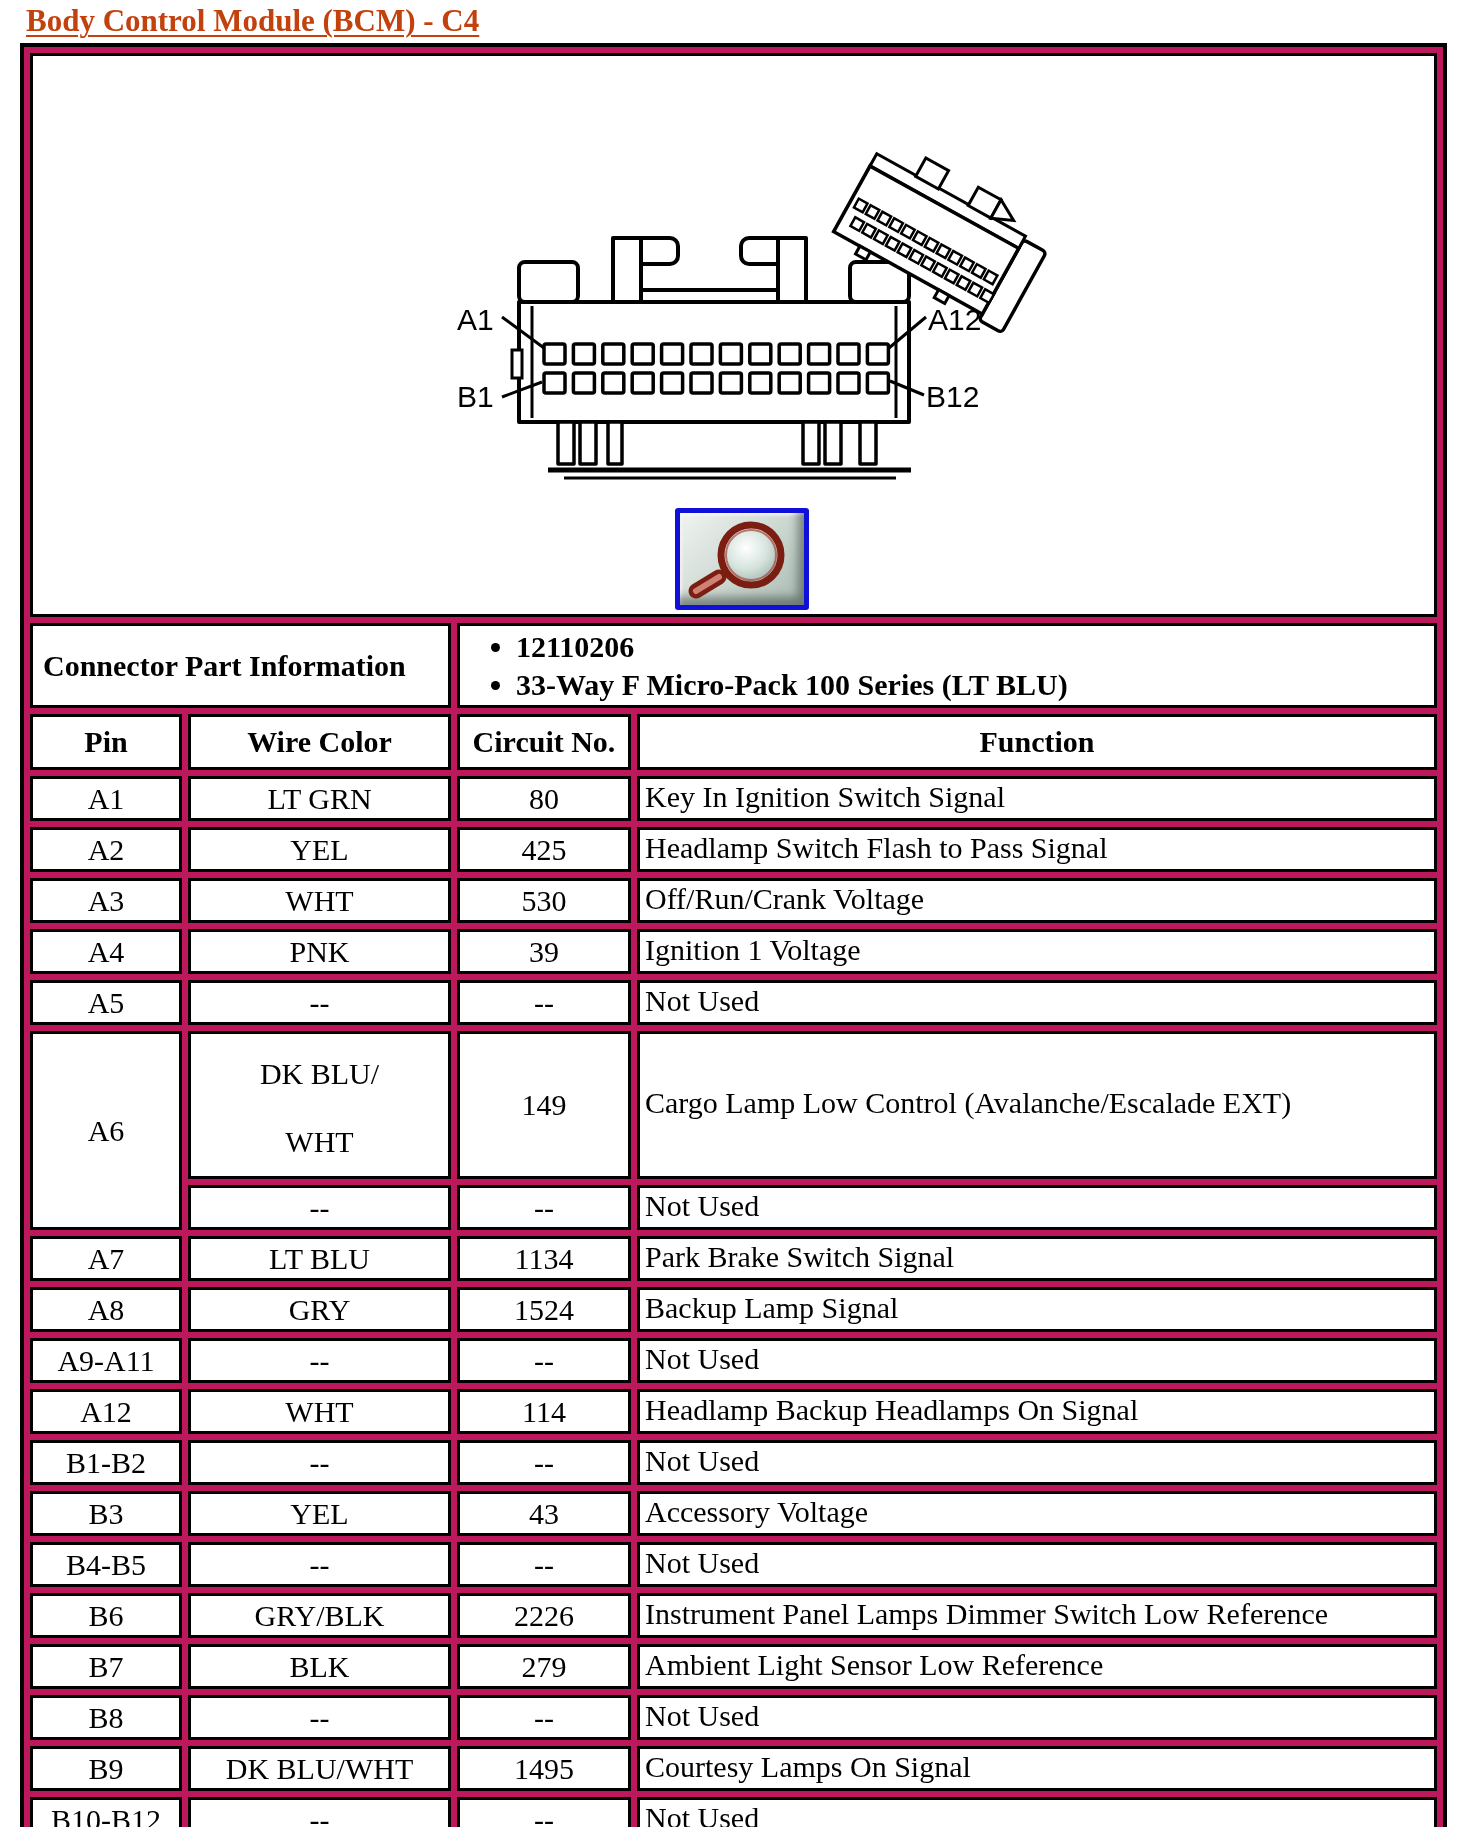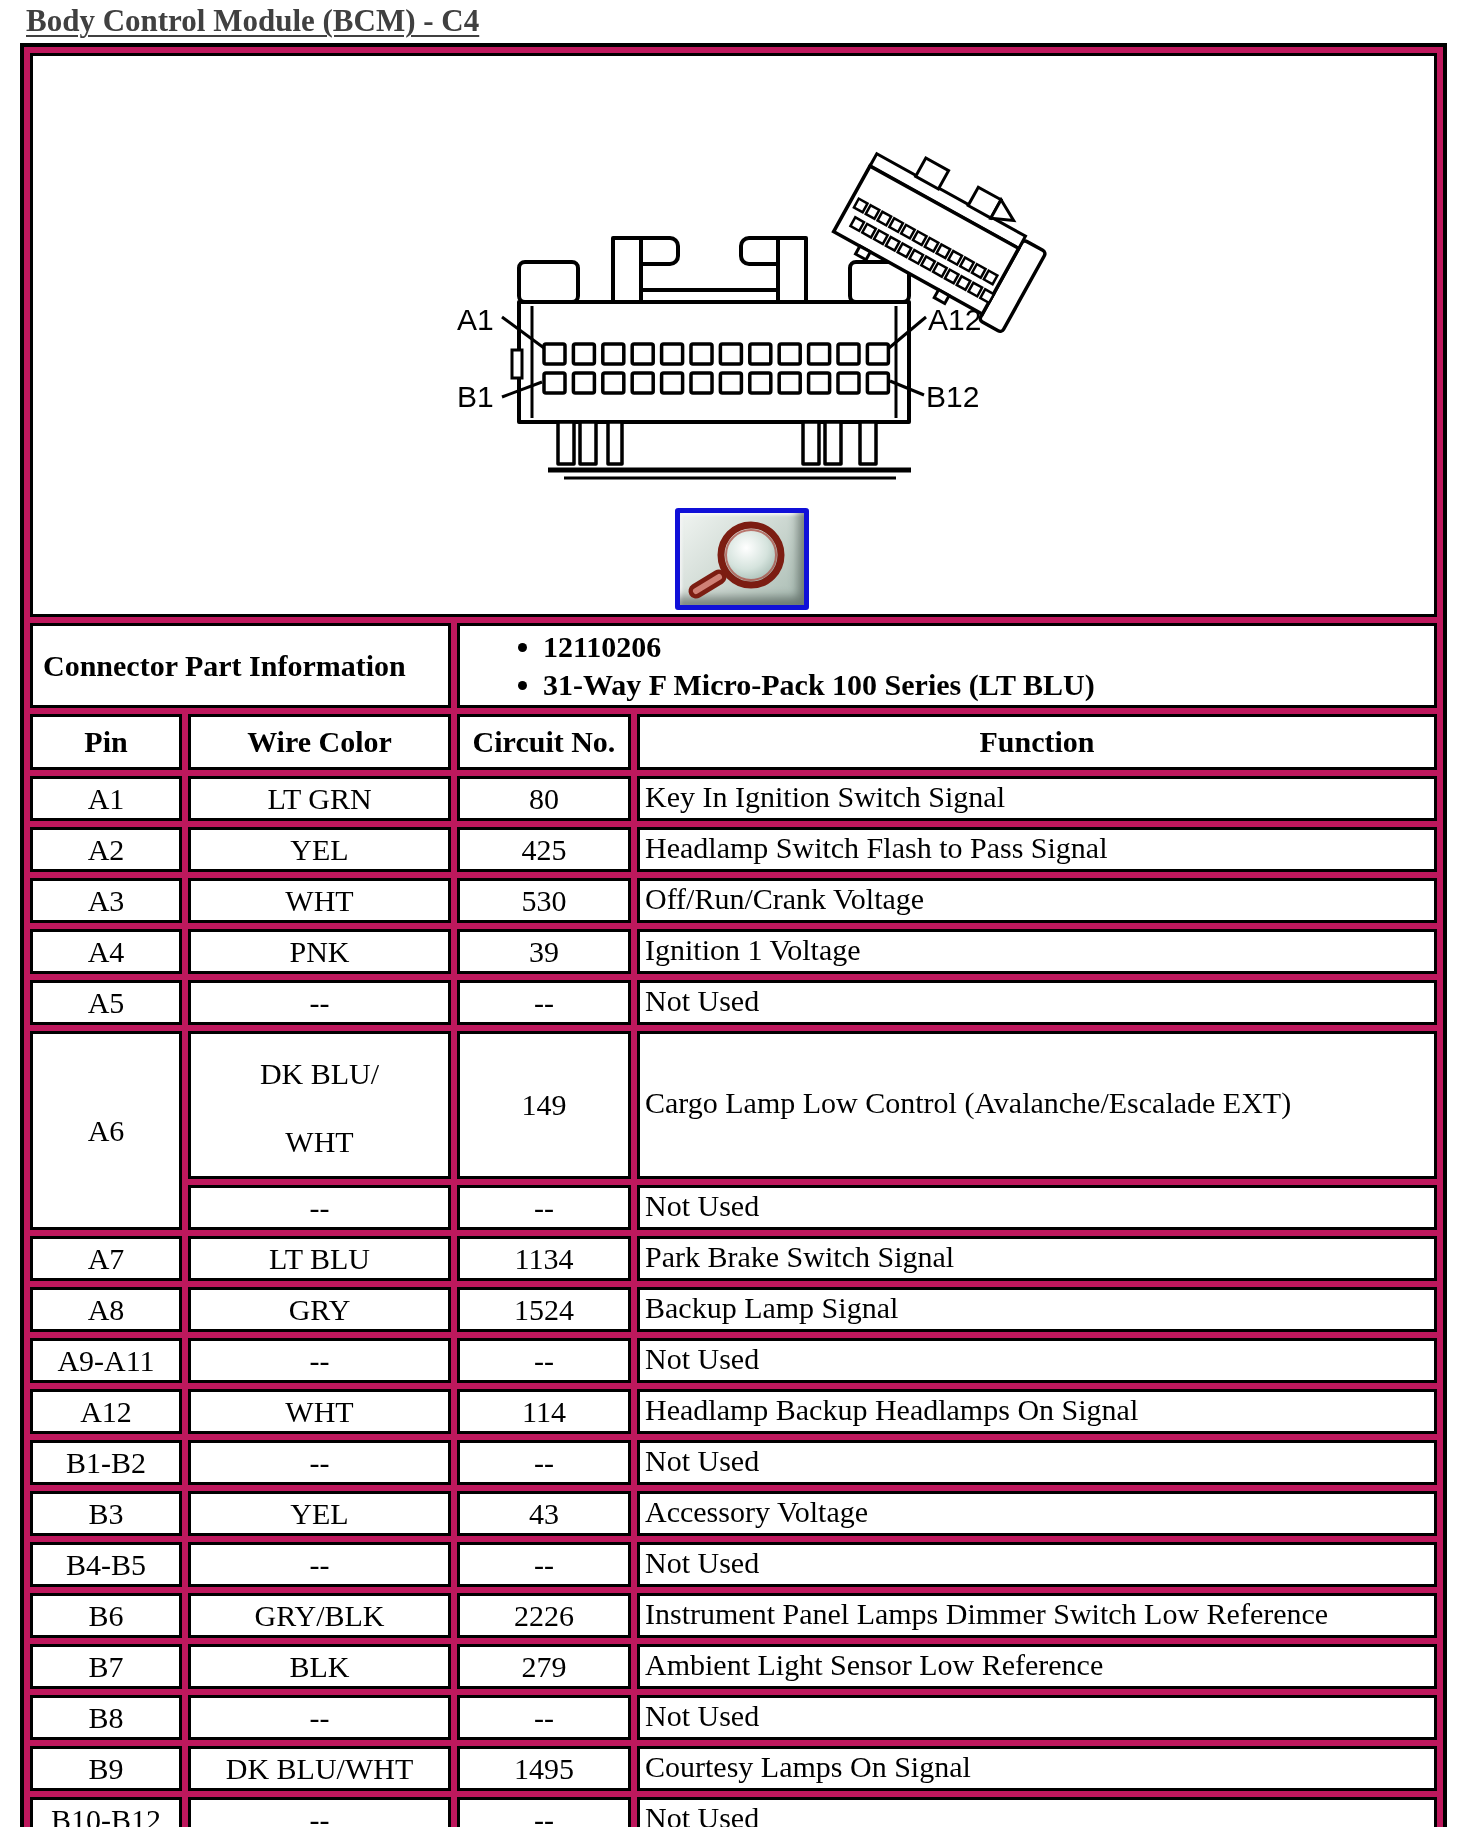--- a/index.html
+++ b/index.html
@@ -1,21 +1,21 @@
 <!DOCTYPE html>
 <html><head>
 <meta charset="utf-8">
 <style>
   html,body{margin:0;padding:0;background:#fff;}
   body{width:1472px;min-height:1827px;font-family:"Liberation Serif","DejaVu Serif",serif;color:#000;}
 
   
   .title-wrap{padding:3px 0 4px 26px;}
   a.page-title{
-    font-size:31px;font-weight:bold;color:#404040;
+    font-size:31px;font-weight:bold;color:#c2410c;
     text-decoration:underline;text-decoration-thickness:2px;text-underline-offset:4px;
     cursor:pointer;font-family:"Liberation Serif","DejaVu Serif",serif;
   }
 
   
   table.pin-table{
     margin-left:20px;width:1427px;table-layout:fixed;
     border-collapse:separate;border-spacing:6px;
     border:4px solid #000;background:#be185d;
   }
@@ -34,21 +34,21 @@
     position:absolute;left:642px;top:452px;width:134px;height:102px;
     border:5px solid #1010d8;border-radius:3px;padding:0;cursor:pointer;
     background:linear-gradient(135deg,#f0f4f1 0%,#d2dcd6 45%,#a7bab1 100%);
     box-shadow:inset -6px -8px 10px rgba(55,65,60,.55), inset 2px 2px 3px rgba(255,255,255,.9);
   }
   .zoom-btn svg{display:block;margin:2px auto 0 auto;}
 
   
   td.cpi-label{height:78px;font-weight:bold;padding-left:10px;font-family:Liberation Serif, serif;}
   td.cpi-bullets{height:78px;padding:2px 0;}
-  td.cpi-bullets ul{margin:0;padding-left:83px;font-weight:bold;line-height:1.25;}
+  td.cpi-bullets ul{margin:0;padding-left:56px;font-weight:bold;line-height:1.25;}
 
   
   tr.hdr th{height:56px;font-weight:bold;text-align:center;}
   tr.data td{height:45px;}
   td.c-center{text-align:center;}
   td.c-func{text-align:left;padding:0 4px 4px 5px;line-height:1.05;}
   tr.data-a6 td{height:148px;}
   td.wire-two-line span{display:block;text-align:center;}
   td.wire-two-line span:first-child{margin:6px 0 34px 0;}
 
@@ -204,21 +204,21 @@
         </button>
       </div>
     </td>
   </tr>
 
   <tr>
     <td class="cpi-label" colspan="2">Connector Part Information</td>
     <td class="cpi-bullets" colspan="2">
       <ul>
         <li>12110206</li>
-        <li>31-Way F Micro-Pack 100 Series (LT BLU)</li>
+        <li>33-Way F Micro-Pack 100 Series (LT BLU)</li>
       </ul>
     </td>
   </tr>
 
   <tr class="hdr">
     <th>Pin</th>
     <th>Wire Color</th>
     <th>Circuit No.</th>
     <th>Function</th>
   </tr>

